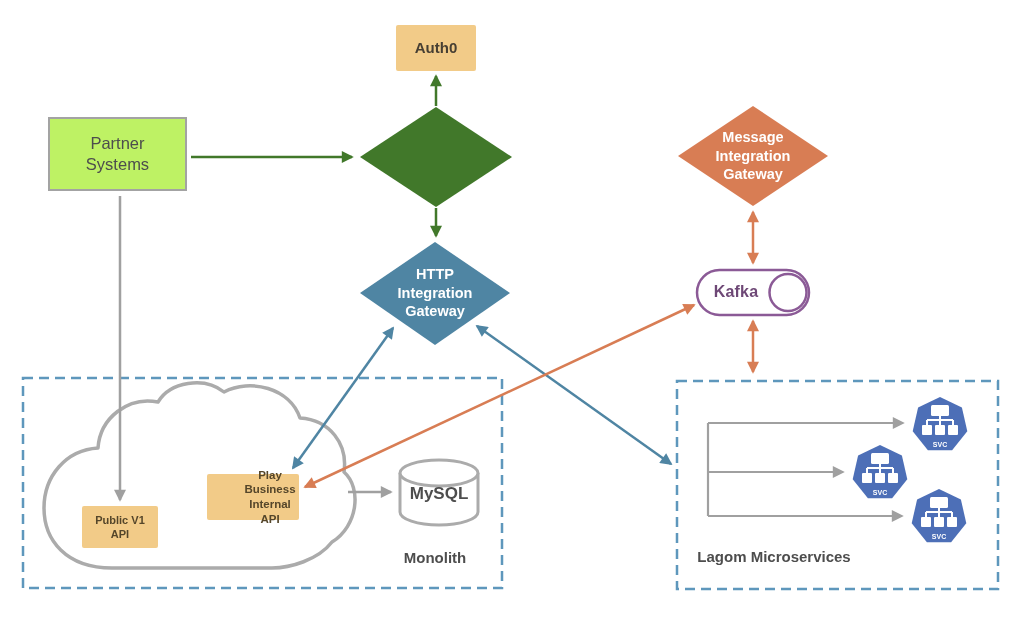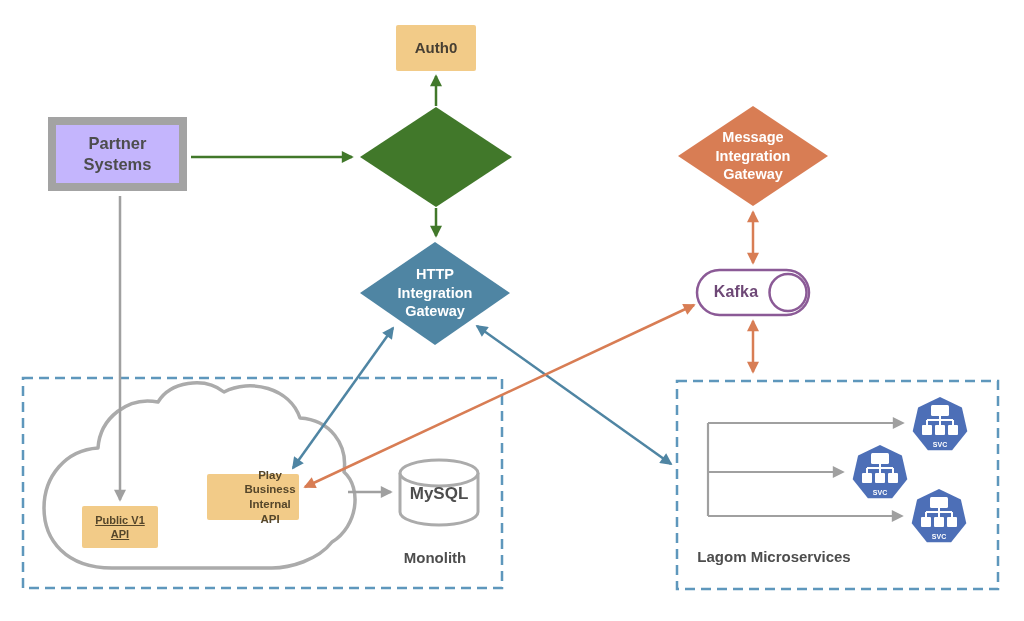--- a/index.html
+++ b/index.html
@@ -10,22 +10,22 @@
   .layer { position:absolute; left:0; top:0; }
   svg text { font-family:"Liberation Sans", sans-serif; }
   .lbl {
     position:absolute; display:flex; align-items:center; justify-content:center;
     text-align:center; line-height:1.28; box-sizing:border-box;
   }
   .tan-box {
     background:#F2CB88; border-radius:2px; color:#55462A; font-weight:bold;
   }
   .partner-box {
-    background:#c4b5fd; border:8px solid #a3a3a3; color:#4D4D4D;
-    font-size:16.5px; font-weight:bold;
+    background:#bef264; border:2px solid #a3a3a3; color:#4D4D4D;
+    font-size:16.5px; font-weight:normal;
   }
   .diamond-lbl { color:#ffffff; font-weight:bold; font-size:14.5px; }
   .kafka-lbl { color:#6E4876; font-weight:bold; font-size:16px; letter-spacing:.2px; }
   .dark-lbl { color:#4D4D4D; font-weight:bold; }
 </style>
 </head>
 <body>
 
 <div class="canvas">
 
@@ -135,21 +135,21 @@
   </div>
 
   <div class="lbl diamond-lbl" style="left:703px; top:125px; width:100px; height:62px;">
     <span style="width:90px;">Message Integration Gateway</span>
   </div>
 
   <div class="lbl kafka-lbl" style="left:700px; top:278px; width:72px; height:28px;">
     <span>Kafka</span>
   </div>
 
-  <div class="lbl tan-box" style="left:82px; top:506px; width:76px; height:42px; font-size:11px;text-decoration:underline;">
+  <div class="lbl tan-box" style="left:82px; top:506px; width:76px; height:42px; font-size:11px;">
     <span style="width:60px;">Public V1 API</span>
   </div>
 
   <div class="lbl tan-box" style="left:207px; top:474px; width:92px; height:46px; font-size:11.5px;padding-left:34px;">
     <span style="width:84px;">Play Business Internal API</span>
   </div>
 
   <div class="lbl dark-lbl" style="left:399px; top:481px; width:80px; height:26px; font-size:17px;">
     <span>MySQL</span>
   </div>

